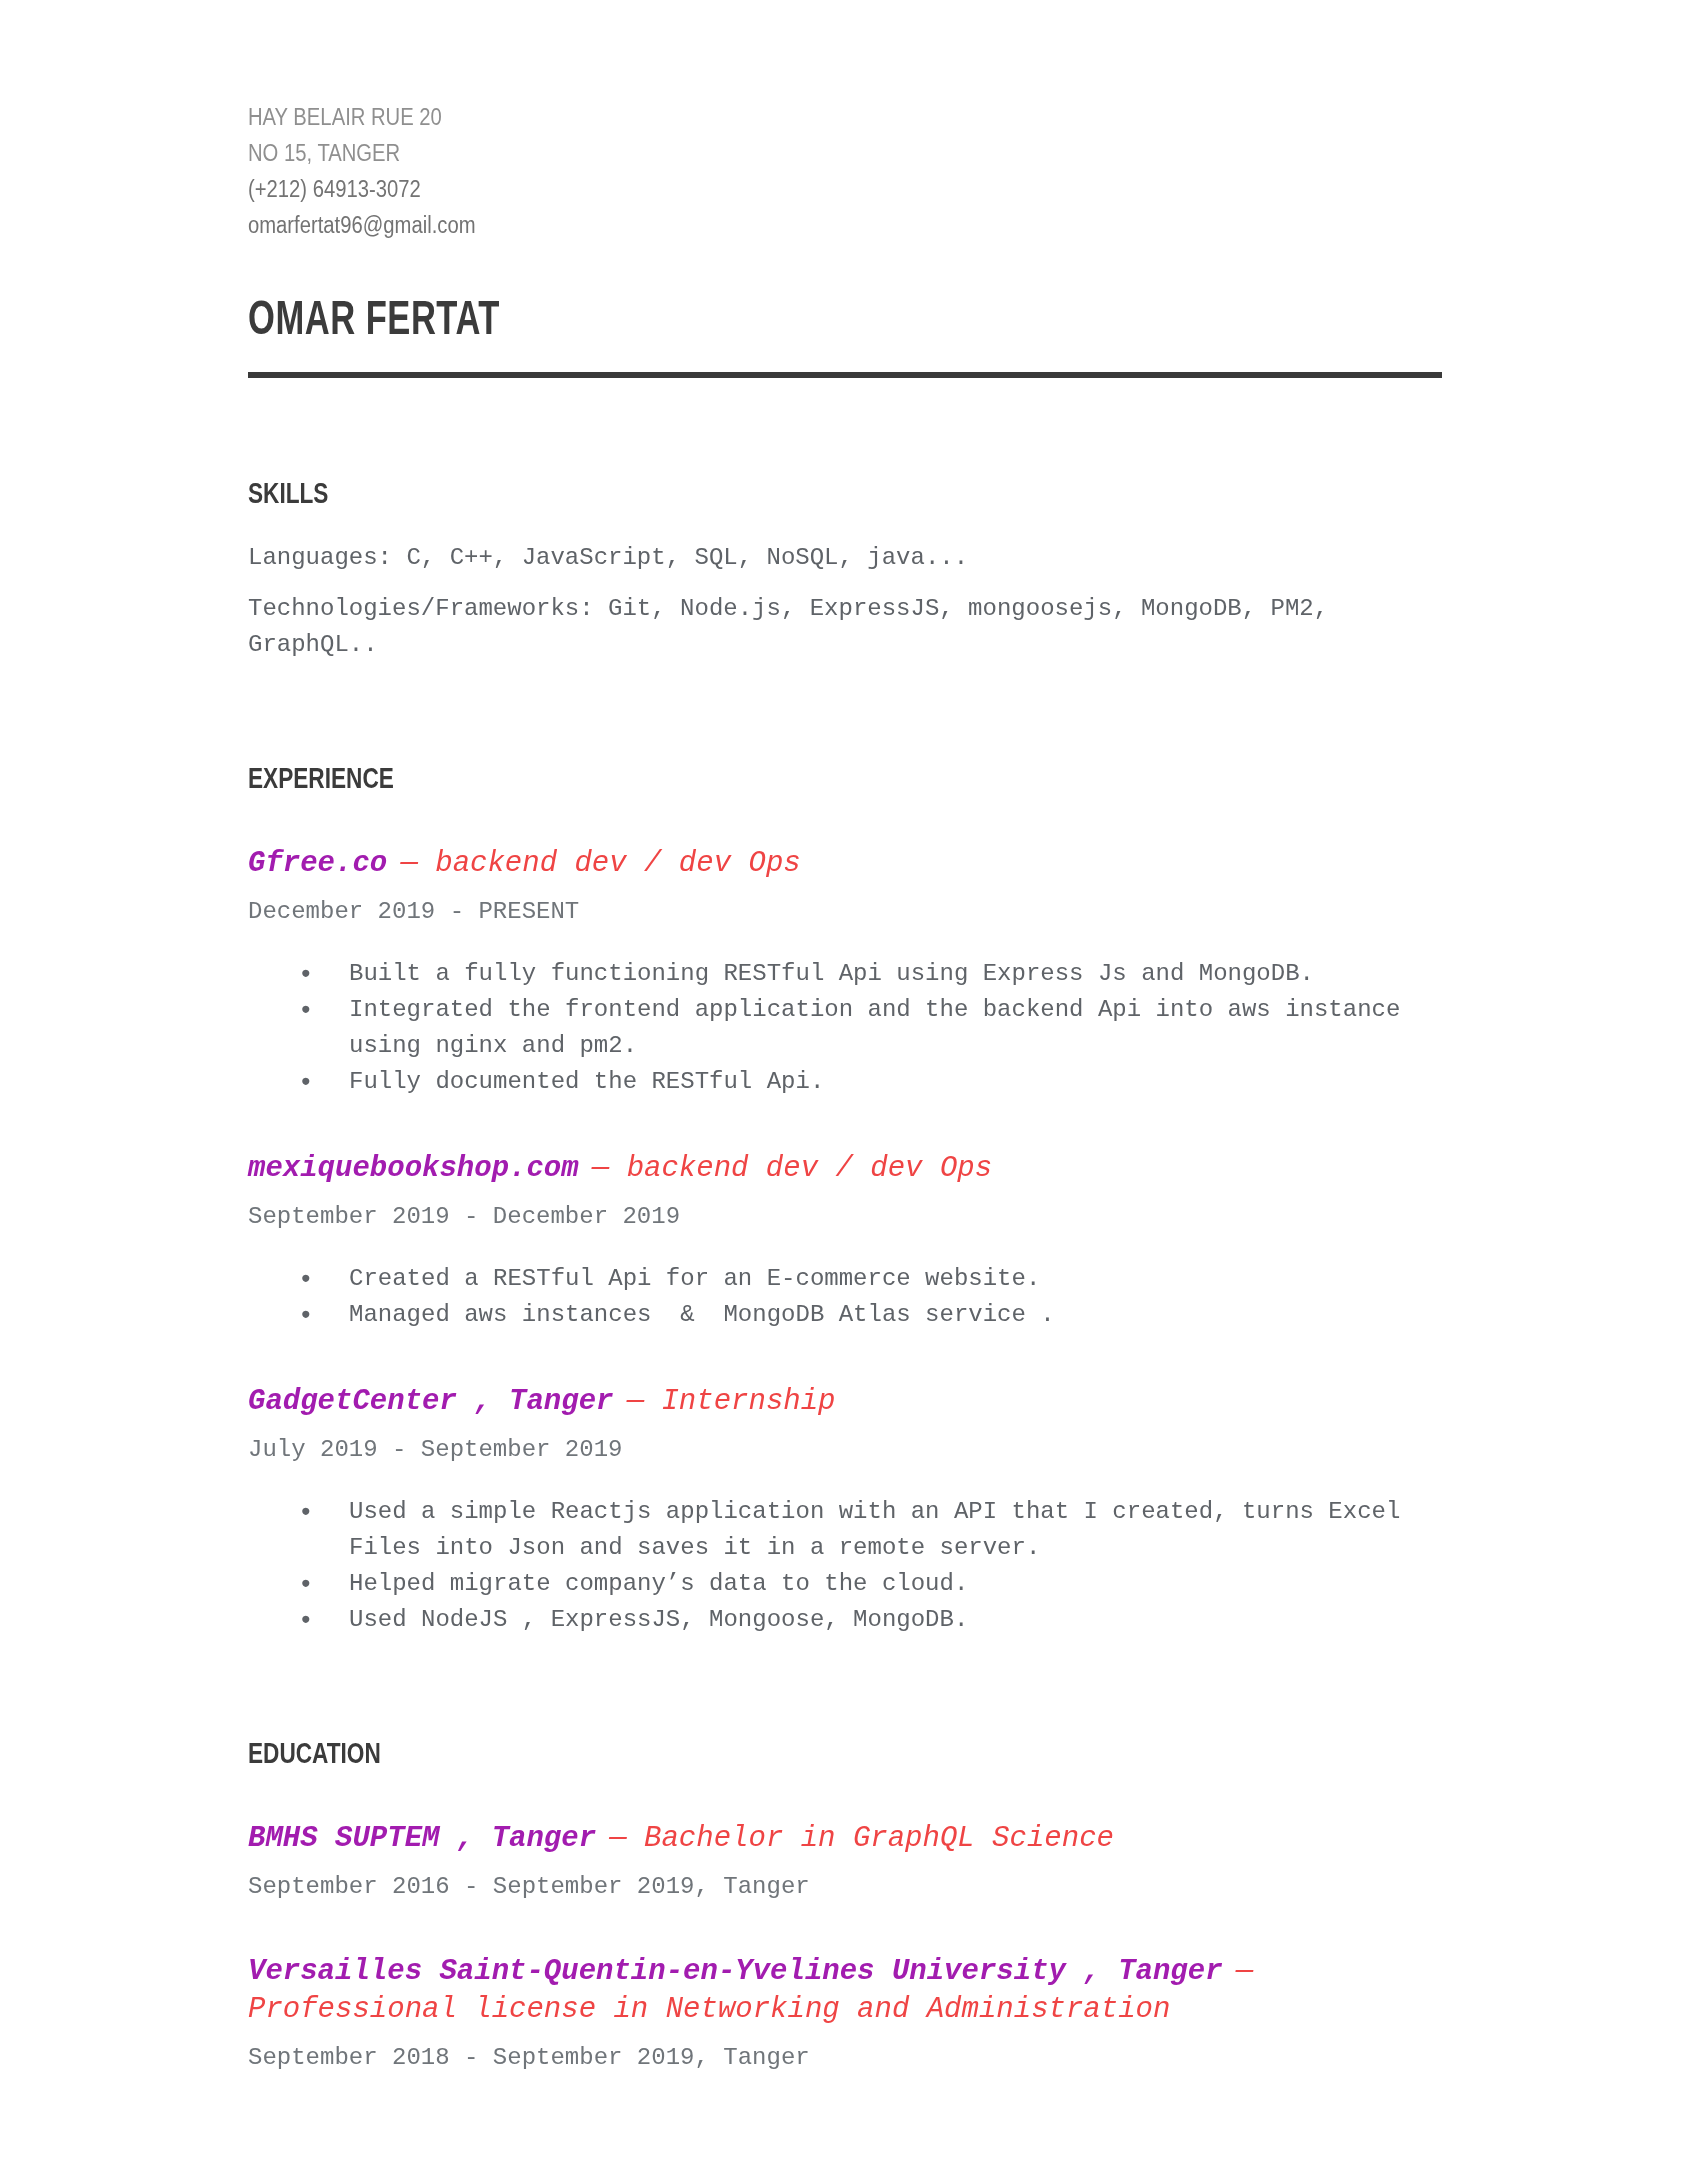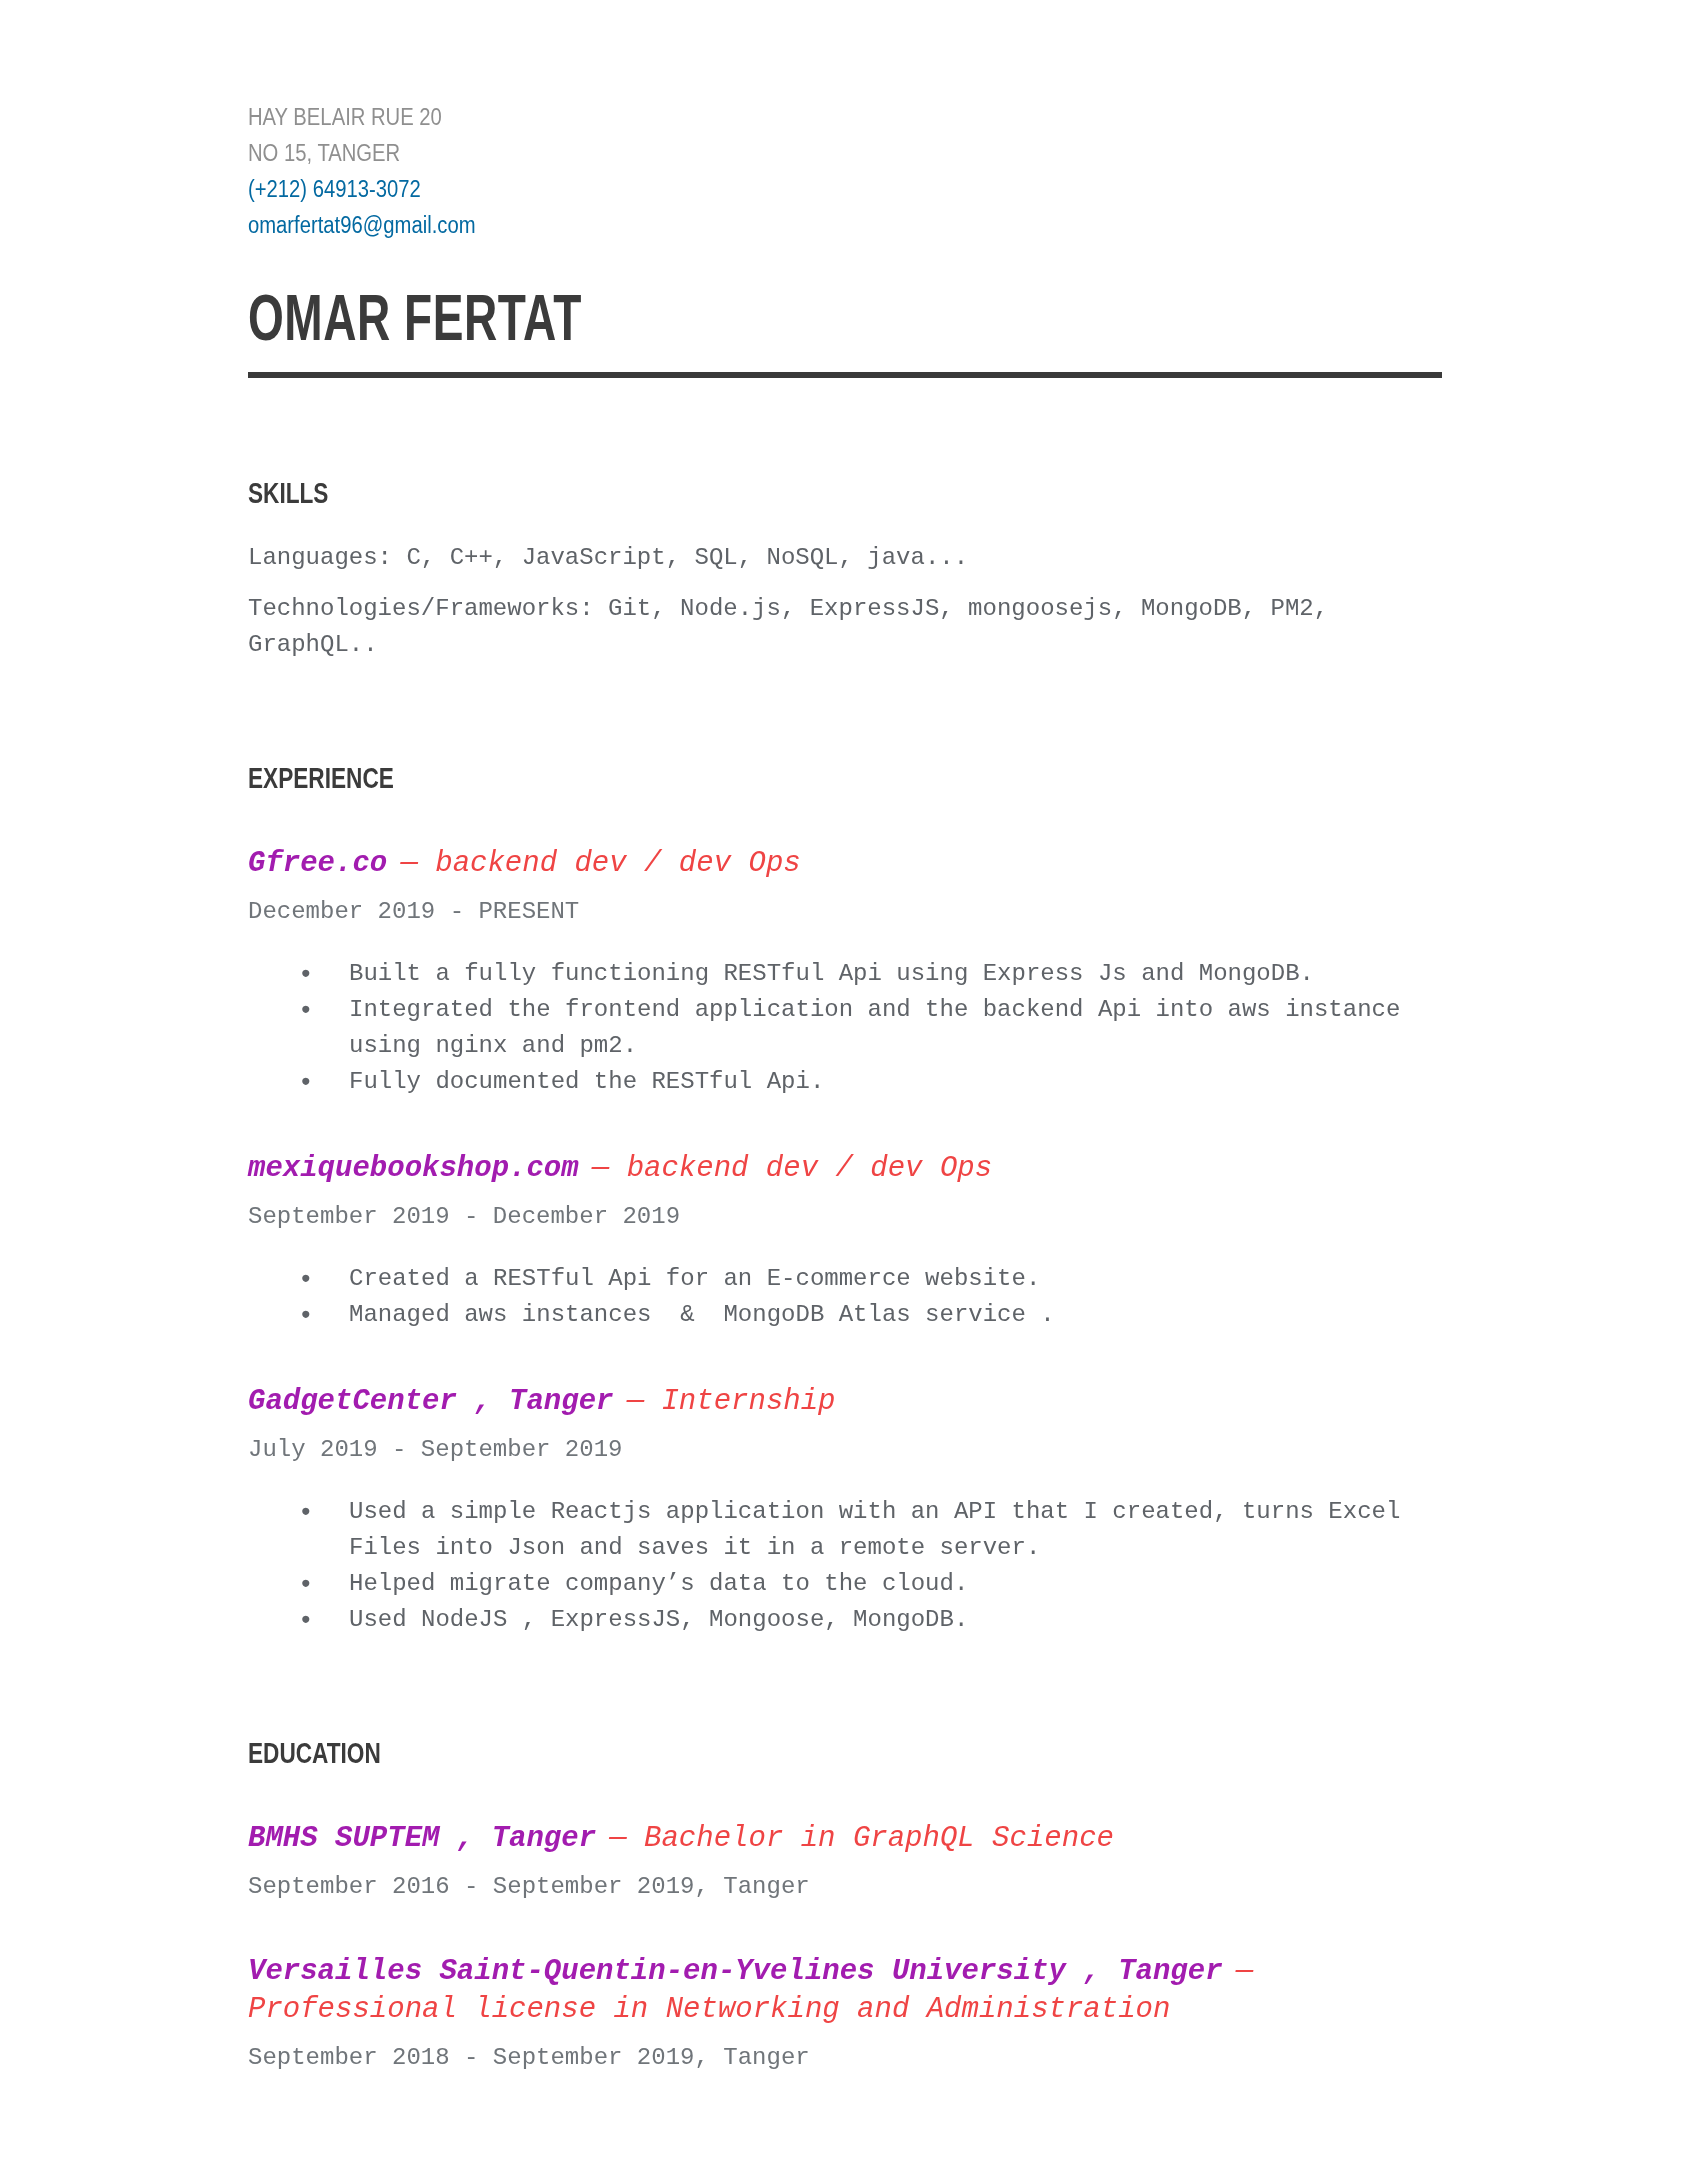--- a/index.html
+++ b/index.html
@@ -25,28 +25,28 @@
 
   
   .contact {
     font-family: "Liberation Sans", "DejaVu Sans", sans-serif;
     font-size: 23px;
     line-height: 36px;
     color: #8f8f8f;
     font-weight: 400;
   }
   .contact .line .cond { transform: scaleX(0.88); }
-  .contact .accent { color: #0369a1; }
+  .contact .accent { color: #737373; }
 
   
   .name {
     margin-top: 38px;
     font-family: "Liberation Sans", "DejaVu Sans", sans-serif;
     font-weight: 700;
-    font-size: 64px;
+    font-size: 48px;
     line-height: 74px;
     color: #3b3b3b;
     white-space: nowrap;
   }
   .name .cond { transform: scaleX(0.72); letter-spacing: 0.7px; }
   .rule {
     margin-top: 17px;
     height: 6px;
     background: #3a3a3a;
     width: 100%;

